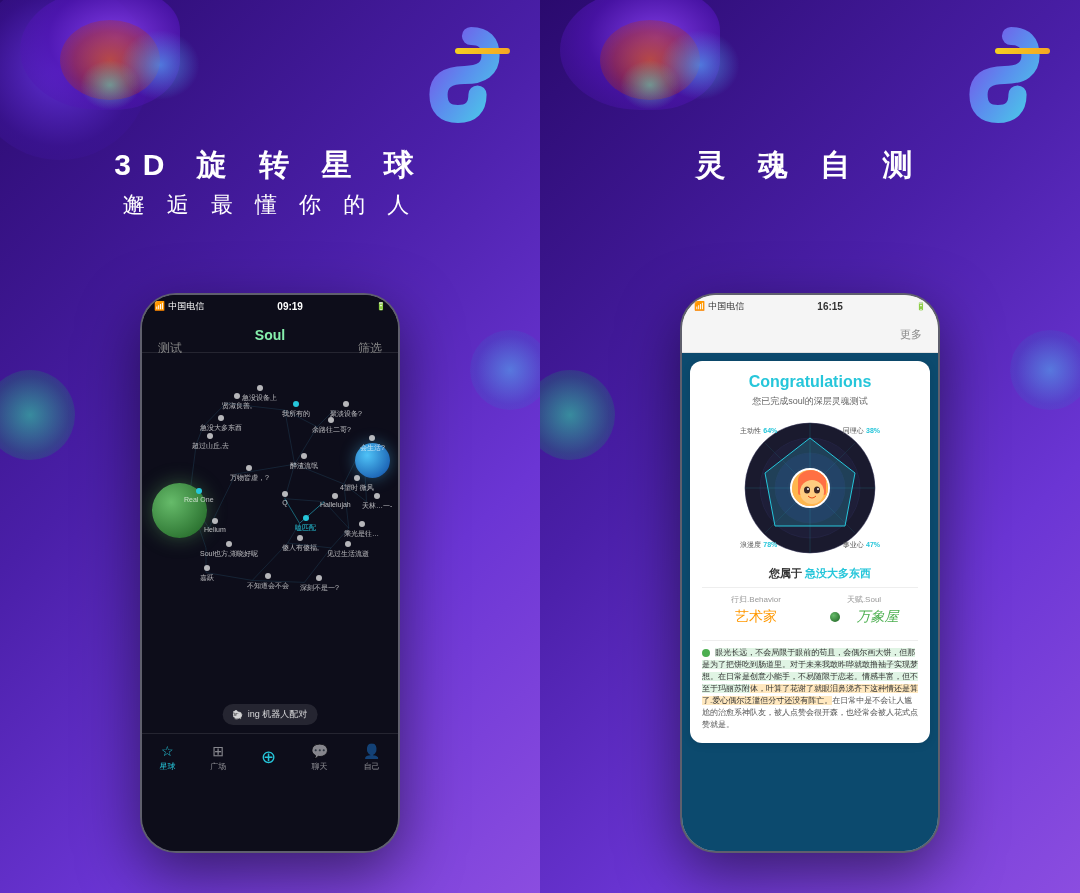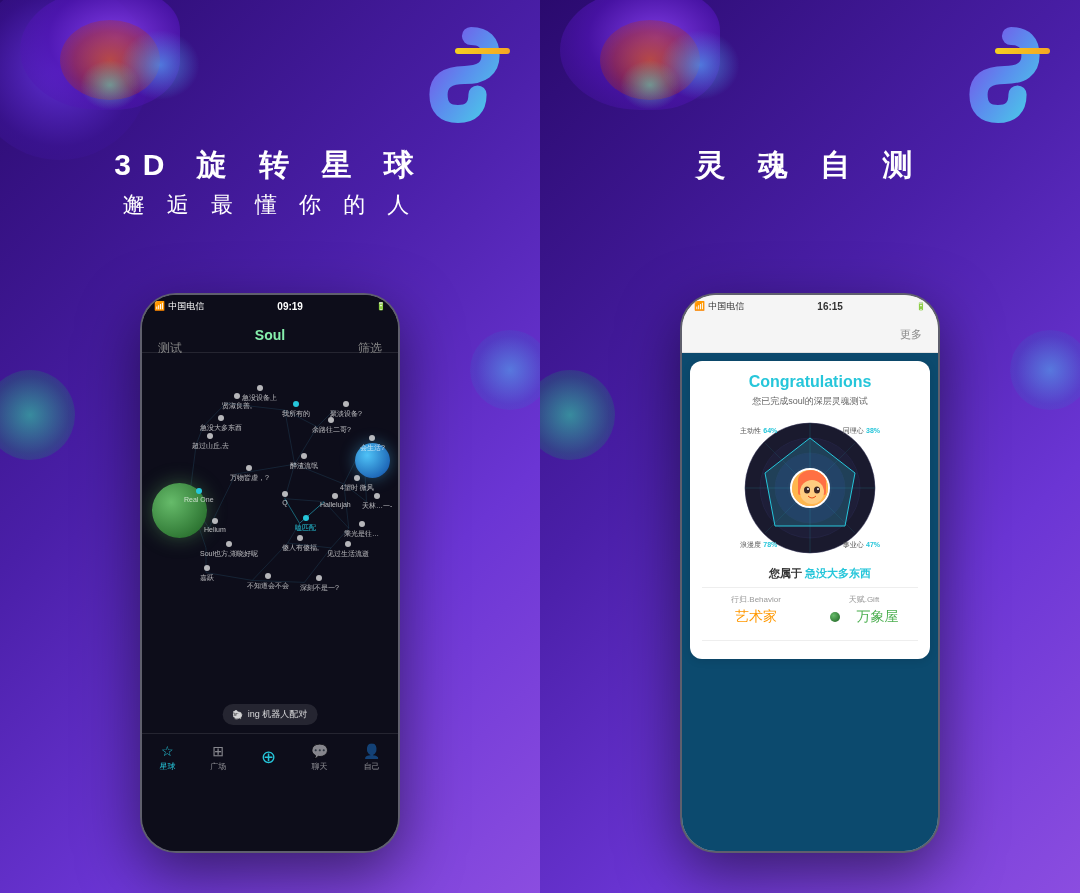--- a/index.html
+++ b/index.html
@@ -757,28 +757,32 @@
           </div>
 
           <div style="height:1px;background:#eee;margin:6px 0;"></div>
 
           <div class="bg-row">
             <div class="bg-item">
               <div class="bg-label">行归.Behavior</div>
               <div class="bg-value orange">艺术家</div>
             </div>
             <div class="bg-item">
-              <div class="bg-label">天赋.Gift</div>
-              <div class="bg-value green" style="display:flex;align-items:center;justify-content:center;gap:17px;">
+              <div class="bg-label">天赋.Soul</div>
+              <div class="bg-value green" style="display:flex;align-items:center;justify-content:center;gap:17px;font-style:italic;">
                 <span style="display:inline-block;width:10px;height:10px;background:radial-gradient(circle at 35% 35%, #66bb6a, #1b5e20);border-radius:50%;"></span>
                 <span>万象屋</span>
               </div>
             </div>
           </div>
 
           <div style="height:1px;background:#eee;margin:6px 0;"></div>
 
+          <div class="desc-text">
+            <span class="green-dot"></span>
+            <span class="highlight-green">眼光长远，不会局限于眼前的苟且，会偶尔画大饼，但那是为了把饼吃到肠道里。对于未来我敢昨哔就敢撸袖子实现梦想。在日常是创意小能手，不易随限于恋老。情感丰富，但不至于玛丽苏附</span><span class="highlight-orange">体，叶算了花谢了就眼泪鼻涕齐下这种情还是算了.爱心偶尔泛滥但分寸还没有阵亡。</span><span>在日常中是不会让人尴尬的治愈系神队友，被人点赞会很开森，也经常会被人花式点赞就是。</span>
+          </div>
         </div>
 
       </div>
     </div>
   </div>
 </div>
 
 </body></html>

